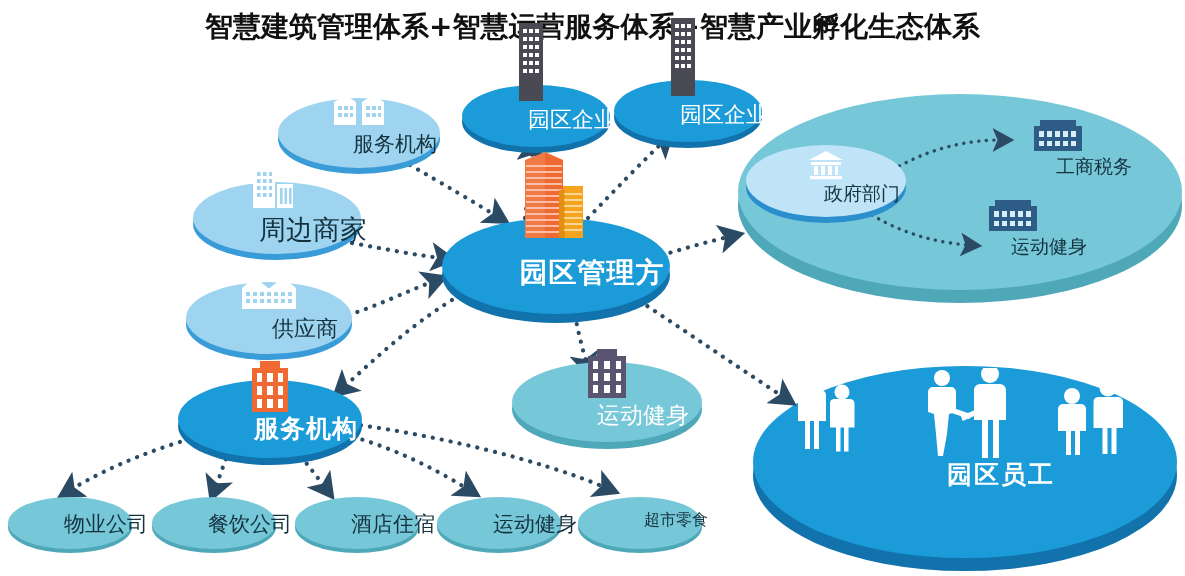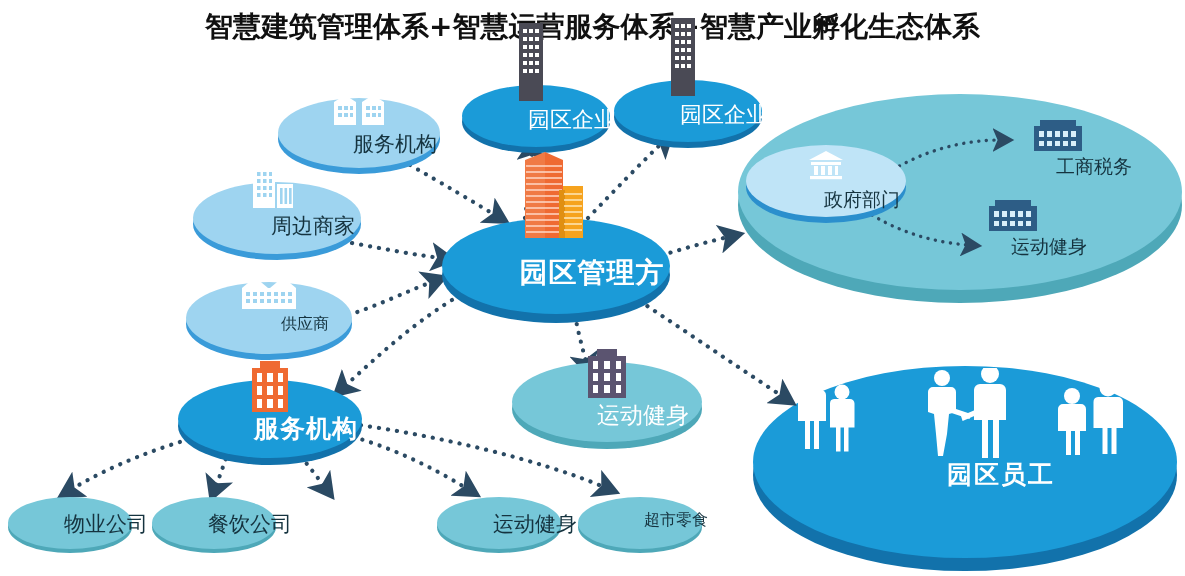--- a/index.html
+++ b/index.html
@@ -124,21 +124,21 @@
       <svg width="36" height="30" viewBox="0 0 36 30">
         <polygon points="18,1 35,10 1,10" fill="#ffffff"></polygon>
         <rect x="3" y="12" width="30" height="3" fill="#ffffff"></rect>
         <rect x="6" y="16" width="4" height="9" fill="#ffffff"></rect>
         <rect x="13" y="16" width="4" height="9" fill="#ffffff"></rect>
         <rect x="20" y="16" width="4" height="9" fill="#ffffff"></rect>
         <rect x="27" y="16" width="3" height="9" fill="#ffffff"></rect>
         <rect x="2" y="26" width="32" height="3.2" fill="#ffffff"></rect>
       </svg>
     </div>
-    <div class="label lab-dark" style="top:42px;font-size:19px;">政府部门</div>
+    <div class="label lab-dark" style="top:36px;font-size:19px;">政府部门</div>
   </div>
 
   <div class="node" style="left:1003px;top:118px;width:110px;height:66px;">
     <div class="icon" style="top:0;">
       <svg width="52" height="34" viewBox="0 0 52 34">
         <rect x="2" y="8" width="48" height="25" fill="#2d5d86"></rect>
         <rect x="8" y="2" width="36" height="7" fill="#2d5d86"></rect>
         <g fill="#d9eef9">
           <rect x="7" y="13" width="5" height="6"></rect>
             <rect x="15" y="13" width="5" height="6"></rect>
@@ -322,21 +322,21 @@
             <rect x="18" y="18" width="3" height="4"></rect>
           <rect x="6" y="25" width="3.5" height="4"></rect>
             <rect x="12" y="25" width="3.5" height="4"></rect>
             <rect x="18" y="25" width="3" height="4"></rect>
           <rect x="29" y="20" width="2.6" height="16"></rect>
             <rect x="33.5" y="20" width="2.6" height="16"></rect>
             <rect x="38" y="20" width="2.6" height="16"></rect>
         </g>
       </svg>
     </div>
-    <div class="label lab-dark" style="top:30px;font-size:21px;">周边商家</div>
+    <div class="label lab-dark" style="top:30px;font-size:27px;">周边商家</div>
   </div>
 
   <div class="node t-lightblue" style="left:186px;top:282px;width:166px;height:72px;">
     <div class="disc">
         <div class="side"></div>
         <div class="top"></div>
       </div>
     <div class="icon" style="top:-6px;">
       <svg width="56" height="34" viewBox="0 0 56 34">
         <polygon points="14,1 27,12 1,12" fill="#ffffff"></polygon>
@@ -353,21 +353,21 @@
           <rect x="5" y="23" width="4" height="4"></rect>
             <rect x="12" y="23" width="4" height="4"></rect>
             <rect x="19" y="23" width="4" height="4"></rect>
           <rect x="26" y="23" width="4" height="4"></rect>
             <rect x="33" y="23" width="4" height="4"></rect>
             <rect x="40" y="23" width="4" height="4"></rect>
           <rect x="47" y="23" width="4" height="4"></rect>
         </g>
       </svg>
     </div>
-    <div class="label lab-dark" style="top:32px;font-size:16px;">供应商</div>
+    <div class="label lab-dark" style="top:32px;font-size:22px;">供应商</div>
   </div>
 
   <div class="node t-blue" style="left:442px;top:218px;width:228px;height:96px;">
     <div class="disc">
         <div class="side"></div>
         <div class="top"></div>
       </div>
     <div class="icon" style="top:-72px;left:calc(50% - 4px);">
       <svg width="74" height="102" viewBox="0 0 74 102">
 
@@ -461,20 +461,27 @@
       </div>
     <div class="label lab-dark" style="top:13px;font-size:21px;">物业公司</div>
   </div>
   <div class="node t-teal" style="left:152px;top:497px;width:124px;height:52px;">
     <div class="disc">
         <div class="side" style="top:7%;"></div>
         <div class="top"></div>
       </div>
     <div class="label lab-dark" style="top:13px;font-size:21px;">餐饮公司</div>
   </div>
+  <div class="node t-teal" style="left:295px;top:497px;width:124px;height:52px;">
+    <div class="disc">
+        <div class="side" style="top:7%;"></div>
+        <div class="top"></div>
+      </div>
+    <div class="label lab-dark" style="top:13px;font-size:21px;">酒店住宿</div>
+  </div>
   <div class="node t-teal" style="left:437px;top:497px;width:124px;height:52px;">
     <div class="disc">
         <div class="side" style="top:7%;"></div>
         <div class="top"></div>
       </div>
     <div class="label lab-dark" style="top:13px;font-size:21px;">运动健身</div>
   </div>
   <div class="node t-teal" style="left:578px;top:497px;width:124px;height:52px;">
     <div class="disc">
         <div class="side" style="top:7%;"></div>

